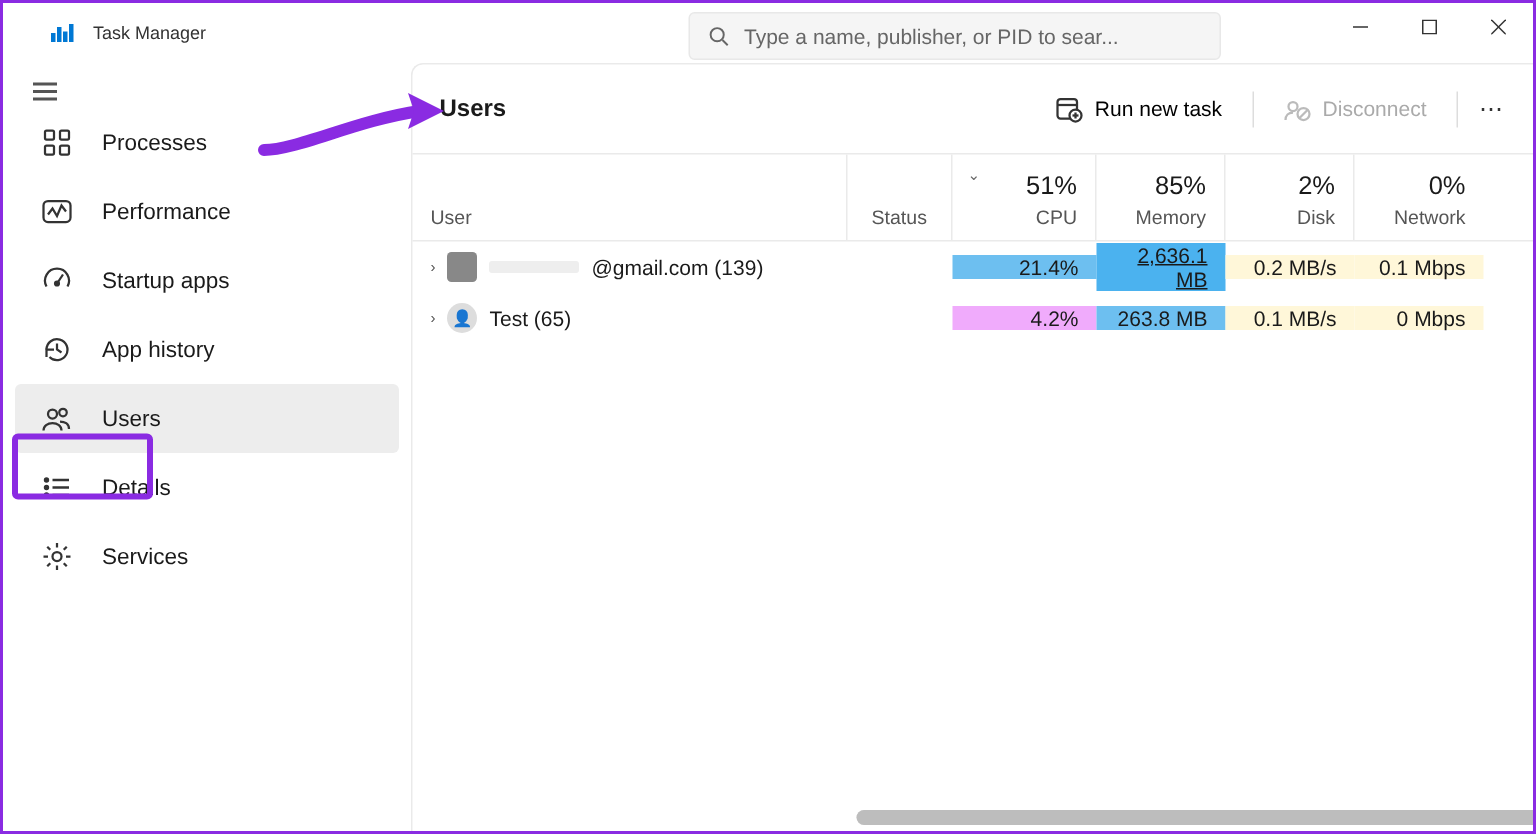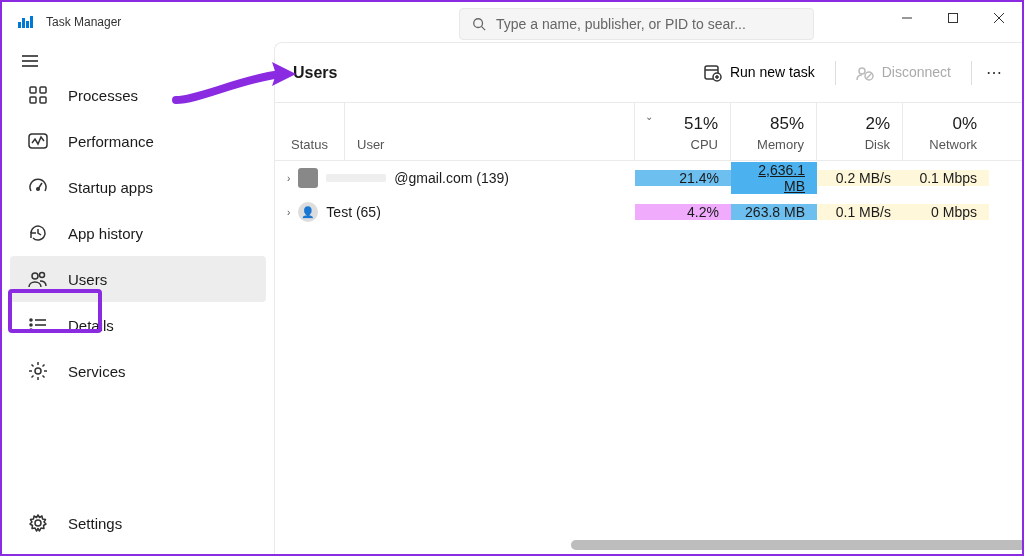--- a/index.html
+++ b/index.html
@@ -1,18 +1,18 @@
 <!DOCTYPE html>
 <html><head>
   <meta charset="utf-8">
   <style>
     * { margin:0; padding:0; box-sizing:border-box; font-family:"Segoe UI",Arial,sans-serif; }
     body { width:1024px; height:556px; background:#fff; border:2px solid #8a2be2; position:relative; overflow:hidden; }
 
-    .title-bar { height:40px; display:flex; align-items:center; padding:0 8px 0 16px; }
+    .title-bar { height:40px; display:flex; align-items:center; padding:0 8px 0 32px; }
     .title-bar .app-icon { width:16px; height:12px; margin-right:12px; display:flex; align-items:flex-end; gap:1px; }
     .title-bar .app-icon span { width:3px; background:#0078d4; }
     .title-bar .title { font-size:12px; color:#333; }
     .search-box { margin-left:auto; margin-right:200px; width:355px; height:32px; background:#f5f5f5; border-radius:4px; border:1px solid #e8e8e8; display:flex; align-items:center; padding:0 12px; margin-top:4px; }
     .search-box .sicon { width:14px; height:14px; margin-right:10px; color:#666; display:flex; align-items:center; justify-content:center; }
     .search-box .ph { color:#666; font-size:14px; }
     .win-ctrls { position:absolute; right:0; top:0; display:flex; }
     .win-btn { width:46px; height:32px; display:flex; align-items:center; justify-content:center; color:#333; }
     .win-btn svg { width:10px; height:10px; }
 
@@ -193,29 +193,20 @@
           <svg viewBox="0 0 20 20" fill="none" stroke="currentColor" stroke-width="1.5">
             <circle cx="10" cy="10" r="3"></circle>
             <path d="M10 1v3M10 16v3M1 10h3M16 10h3M3.5 3.5l2 2M14.5 14.5l2 2M3.5 16.5l2-2M14.5 5.5l2-2"></path>
           </svg>
         </span>
       <span class="lbl">Services</span>
     </div>
 
     <div class="sb-spacer"></div>
 
-    <div class="sb-item">
-      <span class="icn">
-          <svg viewBox="0 0 20 20" fill="none" stroke="currentColor" stroke-width="1.5">
-            <circle cx="10" cy="10" r="3"></circle>
-            <path d="M10 2l1.5 2.5L14 3l.5 3 3 .5-1.5 2.5L18 11l-2.5 1.5.5 3-3-.5L11.5 18 10 15.5 8.5 18 7 15l-3 .5.5-3L2 11l2-2L2.5 6.5l3-.5L6 3l2.5 1.5z" stroke-linejoin="round"></path>
-          </svg>
-        </span>
-      <span class="lbl">Settings</span>
-    </div>
   </div>
 
   <div class="main">
     <div class="main-hdr">
       <div class="hd">Users</div>
       <div class="actions">
         <div class="act-btn">
           <span class="ai">
               <svg viewBox="0 0 18 18" fill="none" stroke="#333" stroke-width="1.5">
                 <rect x="1" y="2" width="13" height="13" rx="2"></rect>
@@ -239,25 +230,25 @@
             </span>
           <span>Disconnect</span>
         </div>
         <div class="divider"></div>
         <div class="more">⋯</div>
       </div>
     </div>
 
     <div class="table-area">
       <div class="thead">
+        <div class="th user">
+            <span>User</span>
+          </div>
         <div class="th status">
             <span>Status</span>
-          </div>
-        <div class="th user">
-            <span>User</span>
           </div>
         <div class="th stat cpu">
           <span class="chev">⌄</span>
           <span class="big">51%</span>
           <span class="sm">CPU</span>
         </div>
         <div class="th stat">
           <span class="big">85%</span>
           <span class="sm">Memory</span>
         </div>

